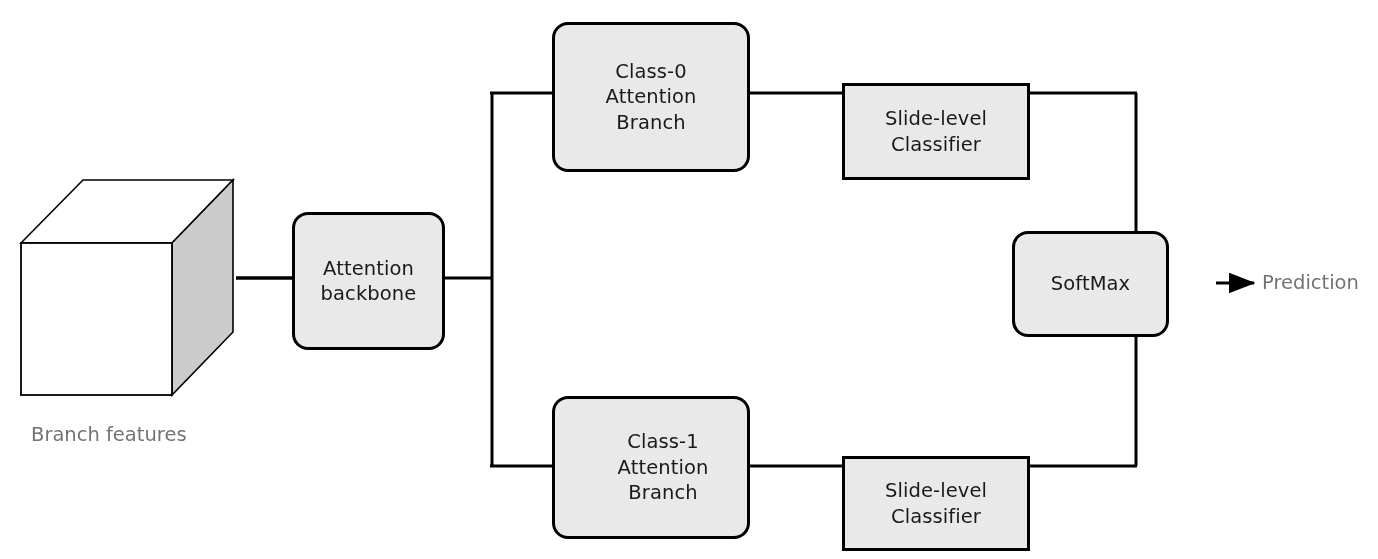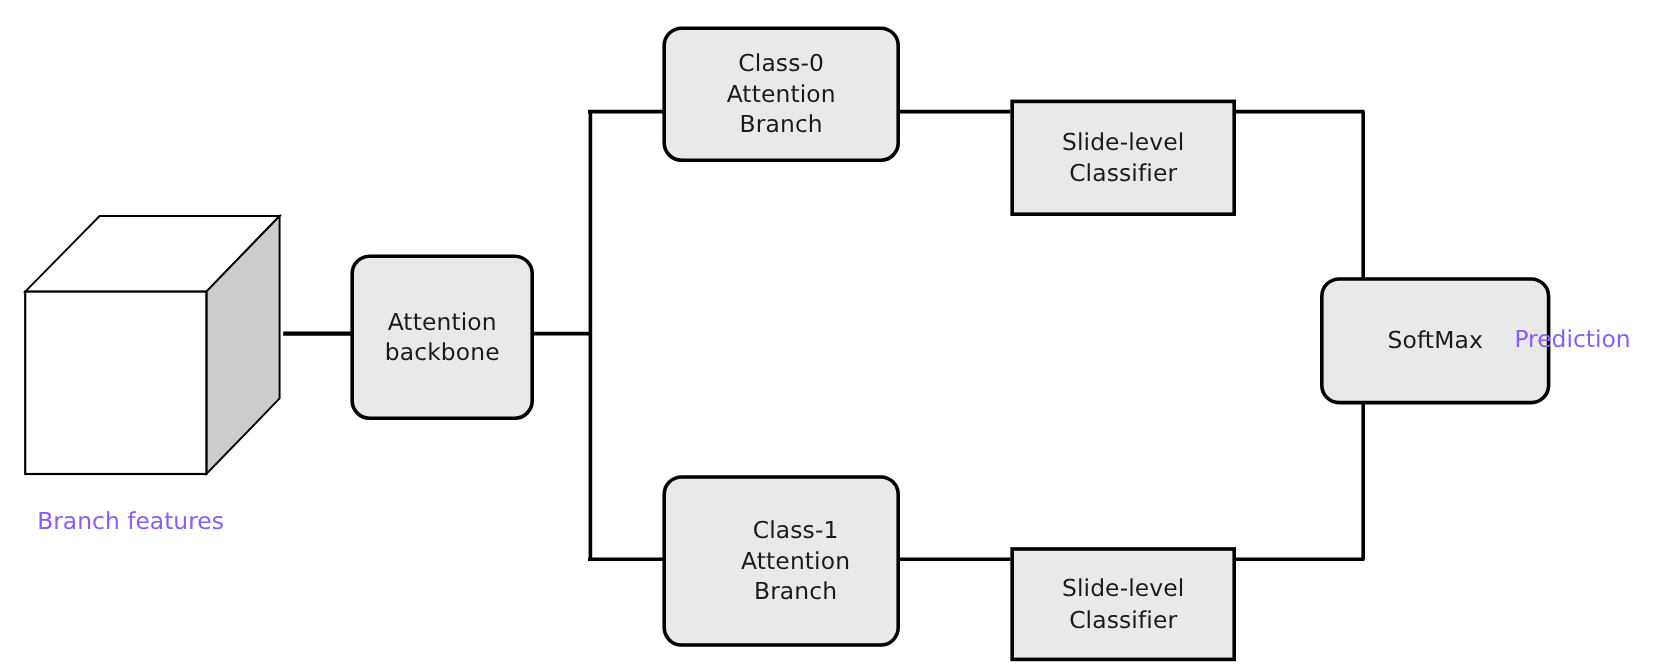--- a/index.html
+++ b/index.html
@@ -44,21 +44,21 @@
   .node-box.rounded {
     border-radius: 16px;
   }
   .node-box.sharp {
     border-radius: 0;
     border-width: 3px;
     margin-top: 38px;
   }
   .plain-label {
     position: absolute;
-    color: #8b5cf6;
+    color: #737373;
     font-size: 19.5px;
     font-family: "DejaVu Sans", sans-serif;
     white-space: nowrap;
     line-height: 1.2;
   }
 </style>
 </head>
 <body>
 
 <div id="canvas">
@@ -100,31 +100,31 @@
     <line x1="1136" y1="93" x2="1136" y2="466" stroke="#000000" stroke-width="3"></line>
 
     <line x1="1216" y1="283" x2="1254" y2="283" stroke="#000000" stroke-width="3" marker-end="url(#arrowhead)"></line>
   </svg>
 
   <div class="plain-label" style="left:31px; top:423px;">Branch features</div>
 
   <div class="node-box rounded" style="left:292px; top:212px; width:153px; height:138px;">Attention
 backbone</div>
 
-  <div class="node-box rounded" style="left:552px; top:22px; width:198px; height:113px;">Class-0
+  <div class="node-box rounded" style="left:552px; top:22px; width:198px; height:150px;">Class-0
 Attention
 Branch</div>
 
   <div class="node-box rounded" style="left:552px; top:396px; width:198px; height:143px;padding-left:24px;">Class-1
 Attention
 Branch</div>
 
   <div class="node-box sharp" style="left:842px; top:45px; width:188px; height:97px;">Slide-level
 Classifier</div>
 
   <div class="node-box sharp" style="left:842px; top:418px; width:188px; height:95px;">Slide-level
 Classifier</div>
 
-  <div class="node-box rounded" style="left:1100px; top:231px; width:192px; height:106px;">SoftMax</div>
+  <div class="node-box rounded" style="left:1012px; top:231px; width:157px; height:106px;">SoftMax</div>
 
   <div class="plain-label" style="left:1262px; top:271px;">Prediction</div>
 
 </div>
 
 </body></html>

